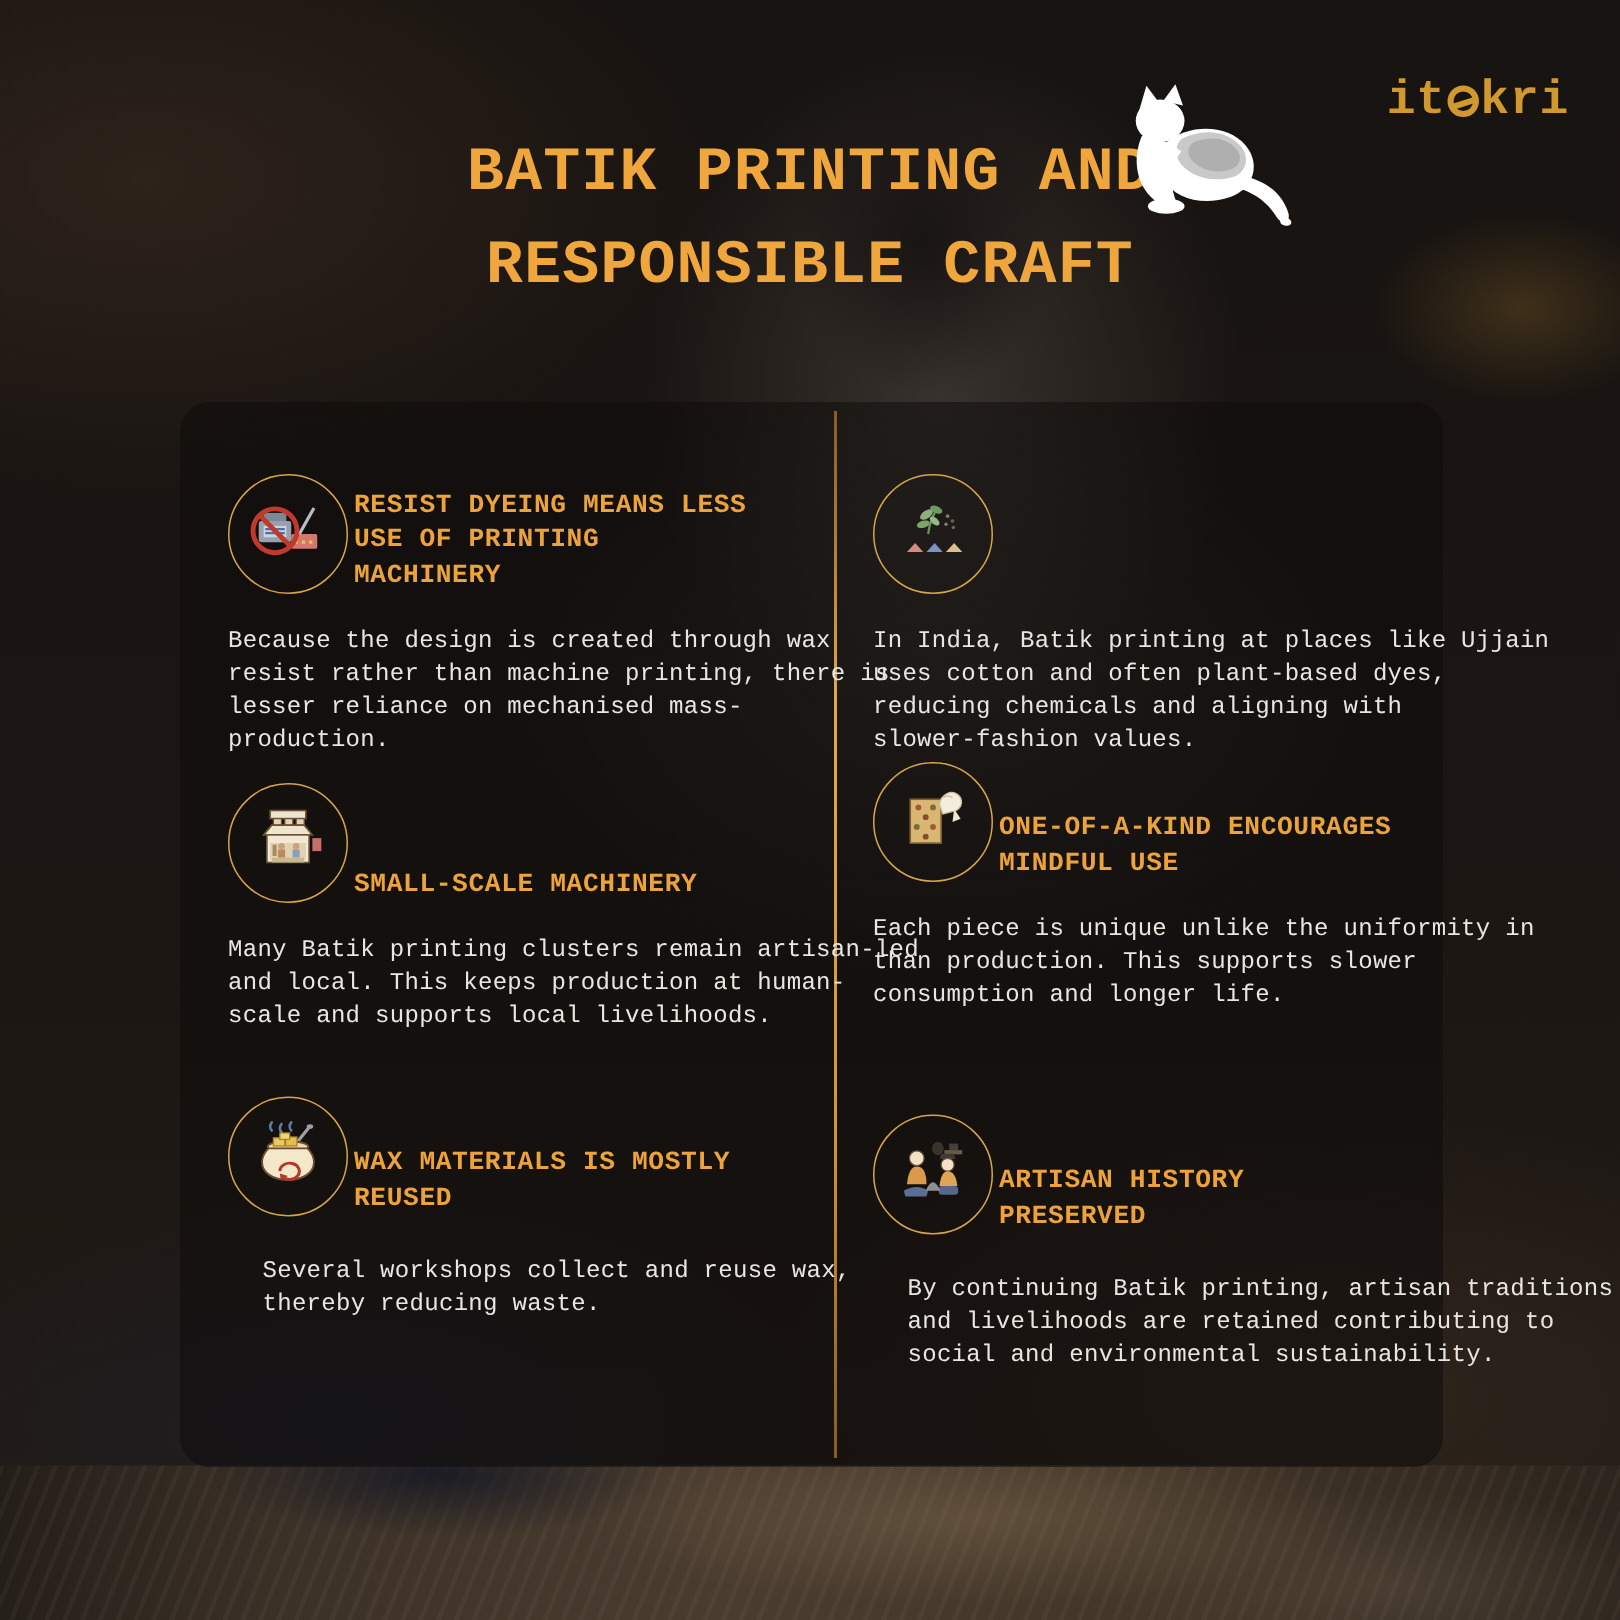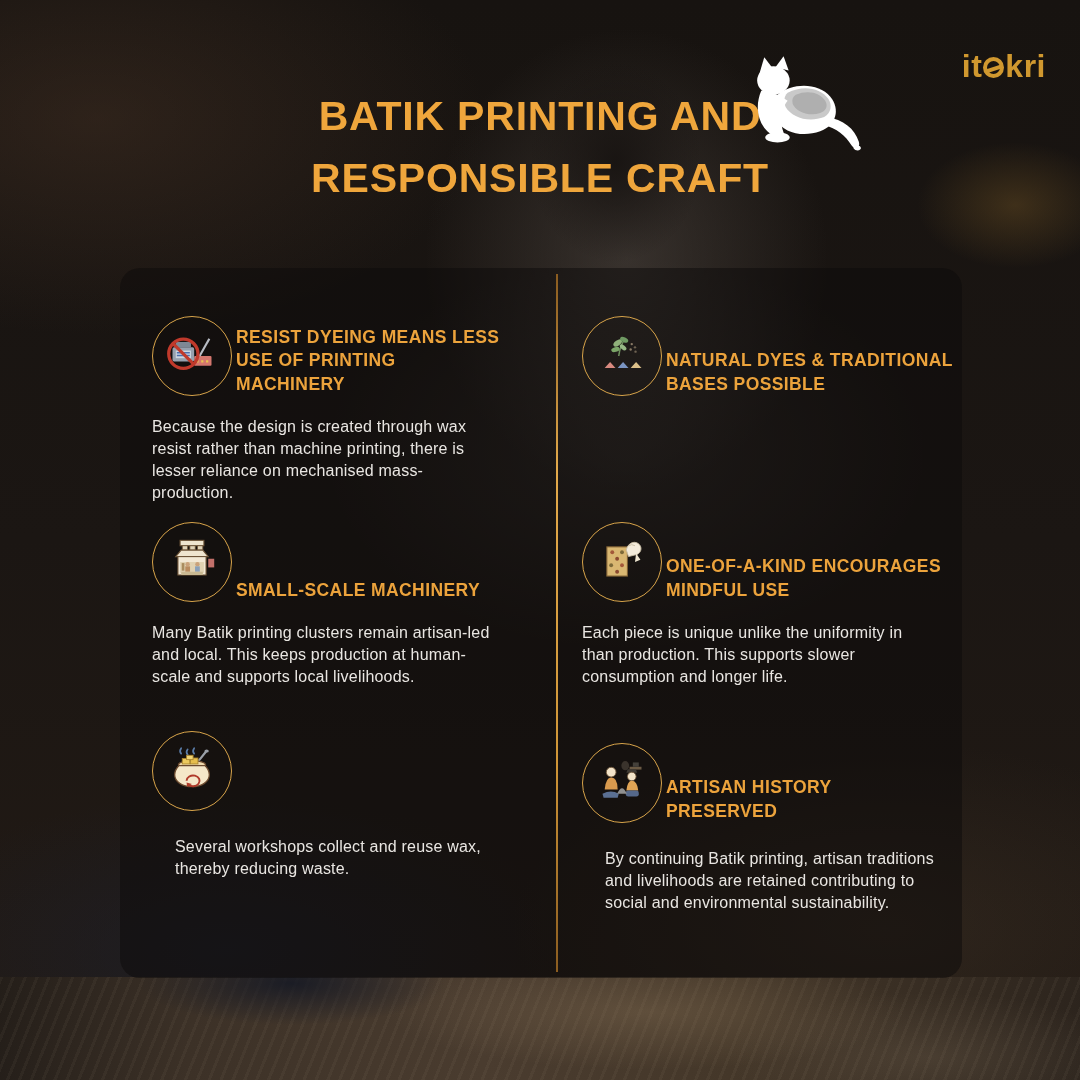--- a/index.html
+++ b/index.html
@@ -1,17 +1,17 @@
 <!DOCTYPE html>
 <html><head>
 <meta charset="utf-8">
 <style>
   html,body{margin:0;padding:0;background:#0d0b0a;}
   .canvas{position:relative;width:1080px;height:1080px;overflow:hidden;
-          background:#1b1613;font-family:Liberation Sans, sans-serif;}
+          background:#1b1613;font-family:Liberation Mono, monospace;}
 
   
   .bg{position:absolute;inset:0;
     background:
       radial-gradient(140px 90px at 94% 19%, rgba(150,110,45,.30), transparent 70%),
       radial-gradient(120px 140px at 57% 15%, rgba(22,18,16,.85), transparent 72%),
       radial-gradient(280px 320px at 58% 24%, rgba(86,78,72,.5), transparent 72%),
       radial-gradient(430px 280px at 58% 42%, rgba(138,130,122,.16), transparent 70%),
       radial-gradient(540px 300px at 9% 11%, rgba(82,58,42,.38), transparent 72%),
       radial-gradient(480px 220px at 21% 88%, rgba(28,33,48,.55), transparent 72%),
@@ -40,21 +40,21 @@
   
   .panel{position:absolute;left:120px;top:268px;width:842px;height:710px;
          background:rgba(12,10,9,.5);border-radius:20px;}
   .divider{position:absolute;left:436px;top:6px;width:2px;height:698px;
          background:linear-gradient(180deg,#8a5c20,#e2a94b 28%,#cf9537 70%,#8a5c20);}
 
   .card{position:absolute;}
   .c1{left:32px;top:48px;width:375px;}
   .c2{left:462px;top:48px;width:390px;}
   .c3{left:32px;top:254px;width:375px;}
-  .c4{left:462px;top:254px;width:390px;}
+  .c4{left:462px;top:240px;width:390px;}
   .c5{left:32px;top:463px;width:375px;}
   .c6{left:462px;top:475px;width:390px;}
 
   .card-head{display:flex;align-items:flex-end;gap:4px;}
   .icon-circle{width:80px;height:80px;flex:0 0 80px;box-sizing:border-box;
         border:1.6px solid #d8a44a;border-radius:50%;
         display:flex;align-items:center;justify-content:center;}
   .card-title{margin-top:6px;color:#eca33c;font-size:17.5px;font-weight:bold;
         line-height:1.33;letter-spacing:.4px;white-space:pre;}
   .card-body{margin-top:20px;color:#e9e6e2;font-size:16px;line-height:1.38;
@@ -131,23 +131,25 @@
             <ellipse cx="25" cy="16" rx="3.6" ry="2" transform="rotate(40 25 16)" fill="#97b886"></ellipse>
             <circle cx="33" cy="13" r="1.1" fill="#8a7b66"></circle>
             <circle cx="36" cy="16" r="1.1" fill="#6f6352"></circle>
             <circle cx="32" cy="18" r="1.1" fill="#8a7b66"></circle>
             <circle cx="36.5" cy="20" r="1.1" fill="#6f6352"></circle>
             <path d="M8 35 L13 29.5 L18 35 Z" fill="#d98a80"></path>
             <path d="M20 35 L25 29.5 L30 35 Z" fill="#7a94c2"></path>
             <path d="M32 35 L37 29.5 L42 35 Z" fill="#dcc08a"></path>
           </svg>
         </span>
-        <div class="card-title">NATURAL DYES &amp; TRADITIONAL
-BASES POSSIBLE</div>
-      </div>
+      </div>
+      <div class="card-body">In India, Batik printing at places like Ujjain
+uses cotton and often plant-based dyes,
+reducing chemicals and aligning with
+slower-fashion values.</div>
     </div>
 
     <div class="card c3">
       <div class="card-head">
         <span class="icon-circle">
           <svg width="52" height="52" viewBox="0 0 48 48">
             <rect x="13" y="4" width="22" height="5" fill="#efe5cf" stroke="#6b5236" stroke-width="1"></rect>
             <rect x="15" y="9" width="5" height="4" fill="#e0d3b8" stroke="#6b5236" stroke-width=".8"></rect>
             <rect x="22" y="9" width="5" height="4" fill="#e0d3b8" stroke="#6b5236" stroke-width=".8"></rect>
             <rect x="29" y="9" width="5" height="4" fill="#e0d3b8" stroke="#6b5236" stroke-width=".8"></rect>
@@ -203,20 +205,22 @@
             <ellipse cx="37.5" cy="5.5" rx="2" ry="1.4" fill="#9aa0a8"></ellipse>
             <ellipse cx="24" cy="18" rx="12.5" ry="3.5" fill="#efd9ad" stroke="#6b4a2f" stroke-width="1.2"></ellipse>
             <rect x="15" y="12.5" width="7" height="5" fill="#ecc95e" stroke="#a8842c" stroke-width=".8"></rect>
             <rect x="22.5" y="12" width="7" height="5.5" fill="#e6bd4c" stroke="#a8842c" stroke-width=".8"></rect>
             <rect x="19" y="9.5" width="6" height="4" fill="#f0d575" stroke="#a8842c" stroke-width=".8"></rect>
             <path d="M12 19 C10 21 8 24 8 27.5 C8 34 15 38.5 24 38.5 C33 38.5 40 34 40 27.5 C40 24 38 21 36 19 Z" fill="#f5e7c9" stroke="#6b4a2f" stroke-width="1.2"></path>
             <path d="M19 33 a6 5 0 1 1 1.5 3.4" fill="none" stroke="#b03a2a" stroke-width="1.8"></path>
             <polygon points="19.5,38.5 24,36 19,34.5" fill="#b03a2a"></polygon>
           </svg>
         </span>
+        <div class="card-title">WAX MATERIALS IS MOSTLY
+REUSED</div>
       </div>
       <div class="card-body">Several workshops collect and reuse wax,
 thereby reducing waste.</div>
     </div>
 
     <div class="card c6 row3">
       <div class="card-head">
         <span class="icon-circle">
           <svg width="52" height="52" viewBox="0 0 48 48">
             <ellipse cx="27" cy="8" rx="3.6" ry="4.2" fill="#3a332c"></ellipse>

